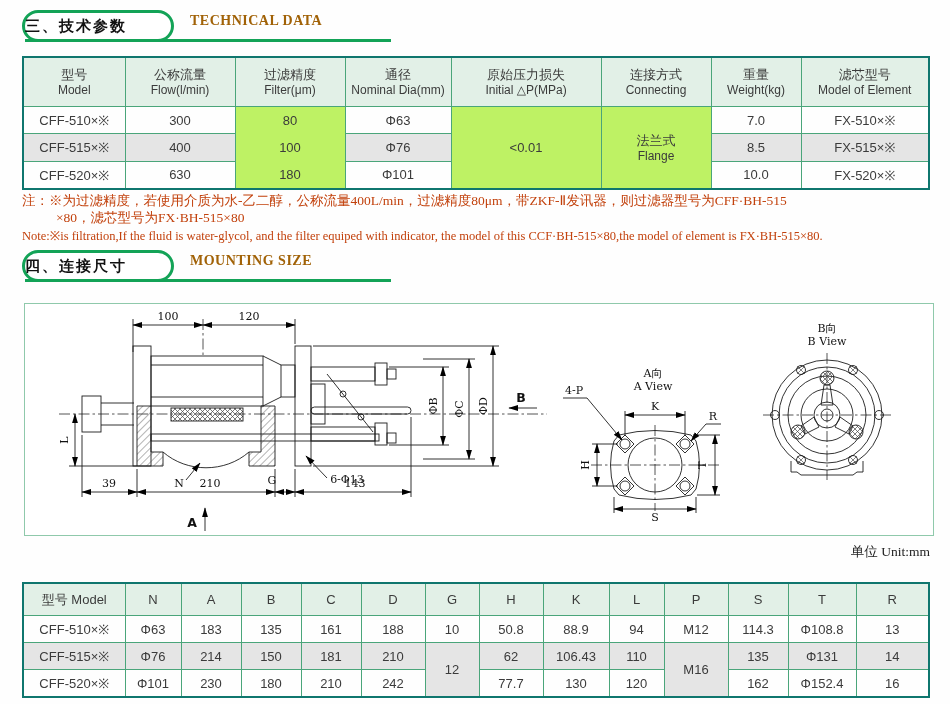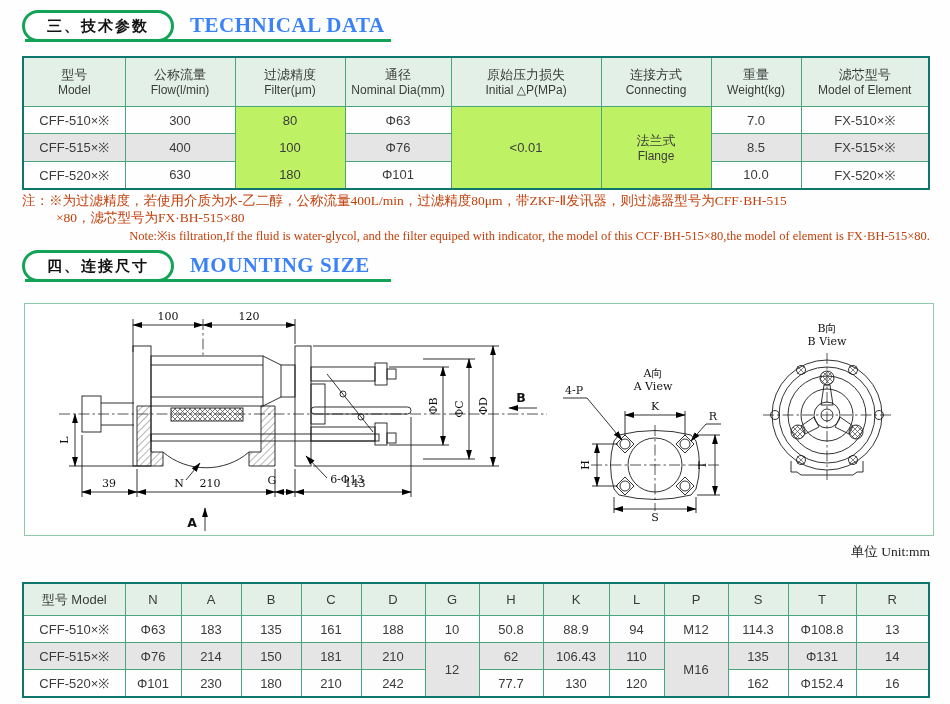--- a/index.html
+++ b/index.html
@@ -1,44 +1,44 @@
 <!DOCTYPE html>
 <html><head>
 <meta charset="utf-8">
 <style>
   html,body{margin:0;padding:0;}
   body{width:950px;height:704px;position:relative;background:#fefefe;overflow:hidden;
        font-family:"Liberation Sans",sans-serif;color:#3b3b3b;}
   
   .sec{position:absolute;left:22px;width:906px;height:36px;}
   .pill{position:absolute;left:0;top:0;width:146px;height:26px;border:3px solid #13a357;
-        border-radius:17px;background:#fff;z-index:2;display:flex;align-items:center;justify-content:center;
+        border-radius:17px;background:#fff;z-index:2;display:flex;align-items:center;
         font-size:15px;font-weight:600;letter-spacing:2px;color:#111;}
   .sec-line{position:absolute;left:3px;top:29px;width:366px;height:3px;background:#13a357;}
-  .sec-en{position:absolute;left:168px;top:3px;font-family:"Liberation Serif",serif;font-size:21px;
-          font-weight:bold;color:#3b82f6;letter-spacing:.5px;}
+  .sec-en{position:absolute;left:168px;top:3px;font-family:"Liberation Serif",serif;font-size:14px;
+          font-weight:bold;color:#a16207;letter-spacing:.5px;}
   
   table{border-collapse:collapse;table-layout:fixed;width:906px;border:2px solid #0f766e;}
   td,th{border:1px solid #4aa57a;text-align:center;vertical-align:middle;padding:0;font-weight:normal;color:#3b3b3b;}
   .t1 th{height:48px;background:#e2f0e7;}
   .t1 .cn{display:block;font-size:13px;line-height:17px;}
   .t1 .en{display:block;font-size:12px;line-height:15px;}
   .t1 td{height:26px;font-size:13px;}
   tr.alt td{background:#e5e5e5;}
   td.wh{background:#bef264;}
   .fstack div{height:27px;line-height:27px;font-size:13px;}
   .t2 th{height:31px;background:#e2f0e7;font-size:13px;}
   .t2 td{height:26px;font-size:13px;}
   .t1wrap{position:absolute;left:22px;top:56px;}
   .t2wrap{position:absolute;left:22px;top:566px;margin-top:16px;}
   
   .notes{position:absolute;left:22px;top:192px;width:908px;font-family:"Liberation Serif",serif;color:#c2410c;}
   .note-cn{font-size:13.5px;line-height:17px;}
   .note-cn.l2{padding-left:34px;}
-  .note-en{font-size:12.5px;line-height:15px;margin-top:3px;text-align:right;}
+  .note-en{font-size:12.5px;line-height:15px;margin-top:3px;}
   
   .draw{position:absolute;left:24px;top:303px;width:908px;height:231px;border:1px solid #8fc9ab;background:#fff;}
   .unit{position:absolute;right:20px;top:543px;font-family:"Liberation Serif",serif;font-size:13.5px;color:#222;}
   .lw line,.lw path,.lw rect,.lw circle,.lw polygon,.lw polyline{stroke:#1c1c1c;stroke-width:0.9;fill:none;}
   .lw .cl{stroke-dasharray:11 3 2.5 3;stroke-width:0.75;}
   .lw .thin{stroke-width:0.55;}
   .lw .hatch{fill:url(#hp);}
   .lw .xhatch{fill:url(#xp);}
   .lw text{stroke:none;fill:#111;font-family:"DejaVu Serif",serif;font-size:11px;text-anchor:middle;}
   .lw text.lg{font-size:12.5px;font-weight:bold;font-family:"DejaVu Sans",sans-serif;}

